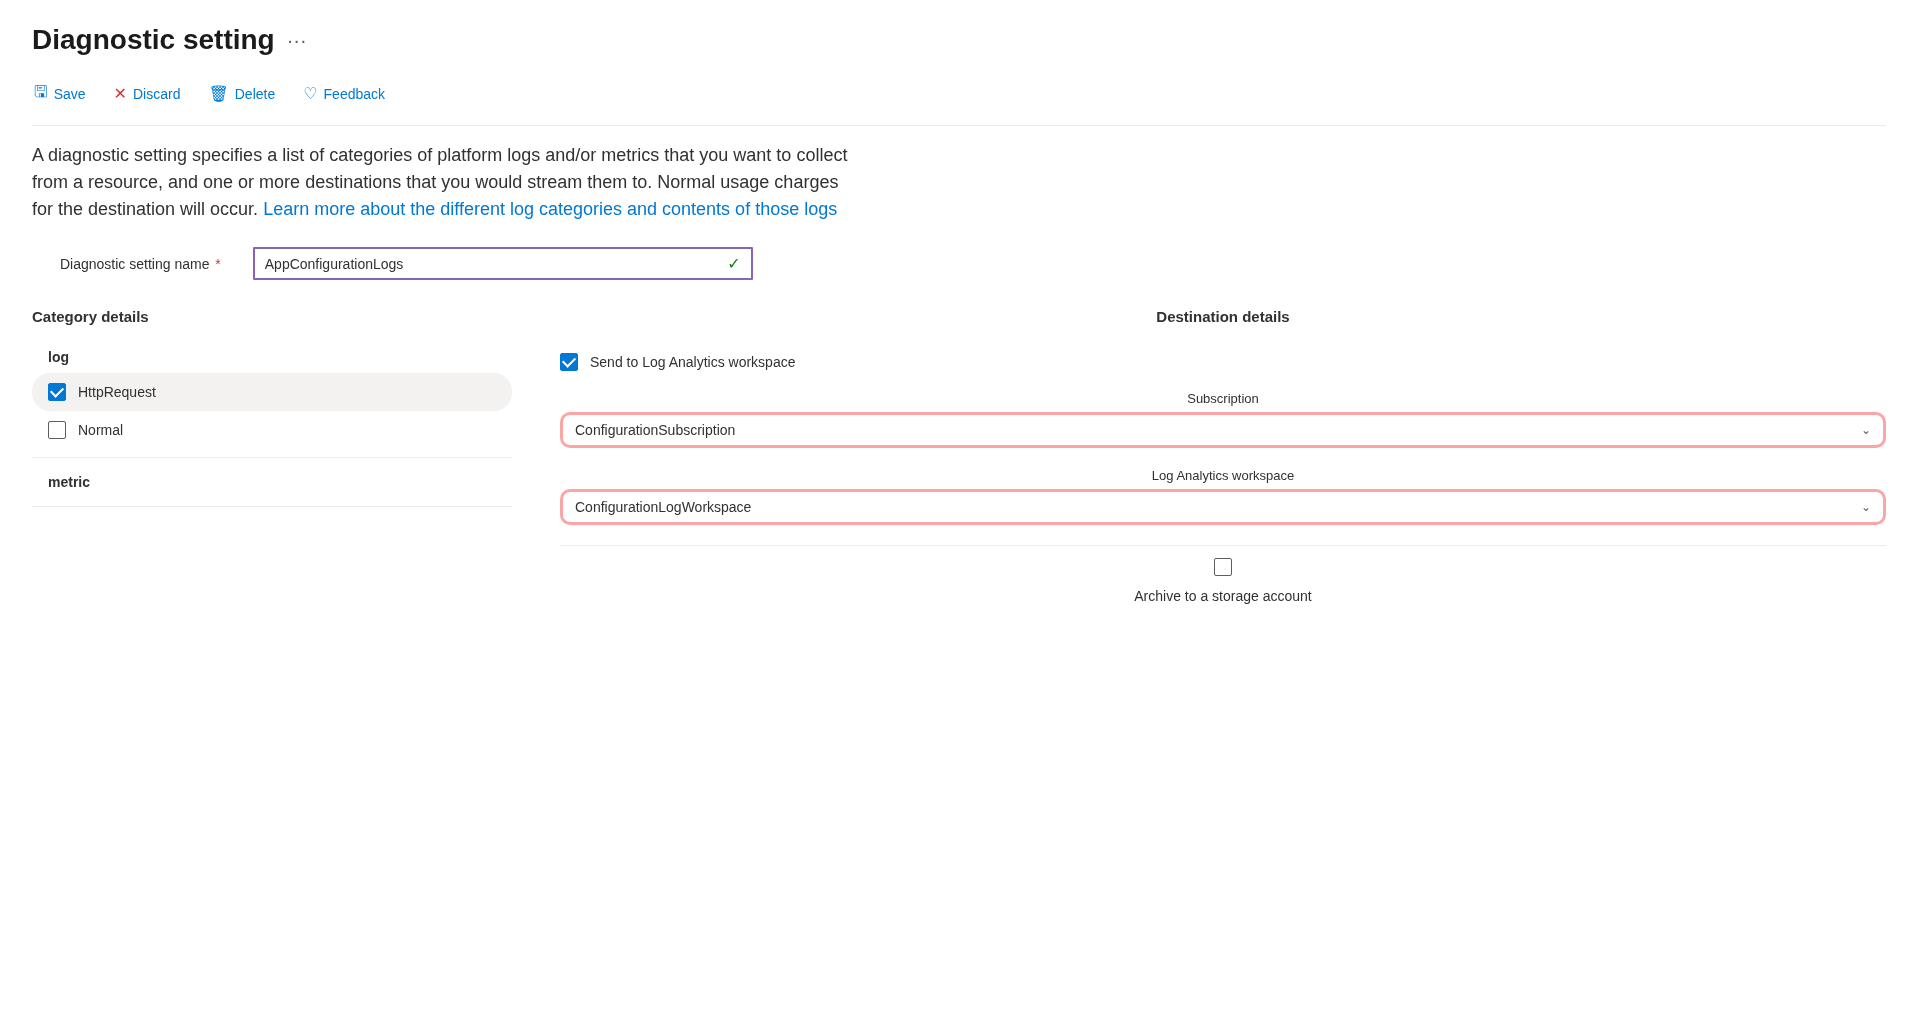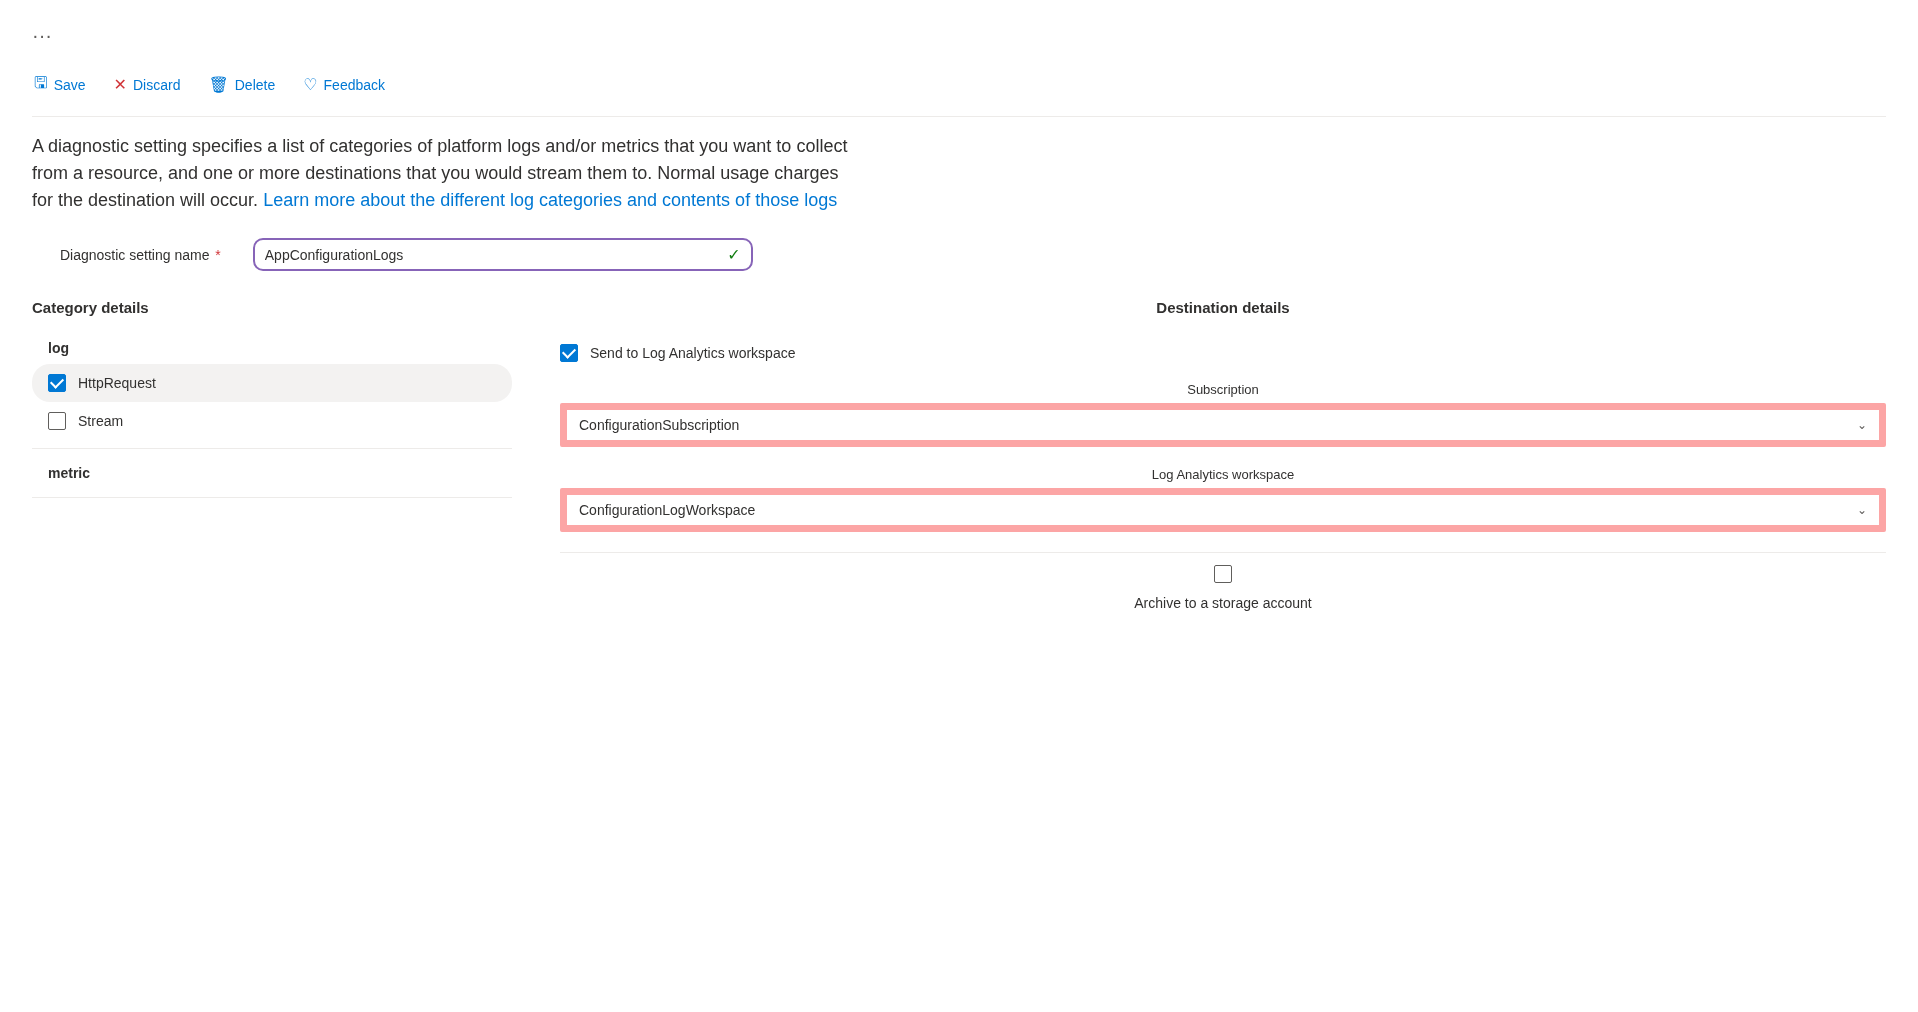--- a/index.html
+++ b/index.html
@@ -70,21 +70,21 @@
       font-weight: 400;
       color: #323130;
       white-space: nowrap;
     }
     .setting-name-label .required {
       color: #d13438;
       margin-left: 2px;
     }
     .input-wrapper {
       border: 2px solid #8764b8;
-      border-radius: 10px;
+      border-radius: 1px;
       padding: 5px 10px;
       font-size: 14px;
       width: 500px;
       color: #323130;
       display: flex;
       align-items: center;
     }
     .input-wrapper input {
       border: none;
       outline: none;
@@ -184,22 +184,22 @@
     }
     .dest-sub-section {
       padding: 12px 0 8px 0;
     }
     .dest-sub-label {
       font-size: 13px;
       color: #323130;
       margin-bottom: 6px;
     }
     .select-wrapper {
-      border: 7px solid #fca5a5;
-      border-radius: 2px;
+      border: 3px solid #fca5a5;
+      border-radius: 10px;
       padding: 7px 12px;
       display: flex;
       align-items: center;
       justify-content: space-between;
       font-size: 14px;
       color: #323130;
       cursor: pointer;
       background: #fff;
       width: 100%;
     }
@@ -215,20 +215,21 @@
       display: flex;
       align-items: center;
       gap: 12px;
       padding: 12px 0 8px 0;
     }
   </style>
 </head>
 <body>
 
 <h1>
+  <span>Diagnostic setting</span>
   <span class="ellipsis">···</span>
 </h1>
 
 <div class="toolbar">
   <button class="toolbar-btn">
     <span class="icon">🖫</span>
     <span>Save</span>
   </button>
   <button class="toolbar-btn">
     <span class="icon" style="color:#d13438;">✕</span>
@@ -266,21 +267,21 @@
 
     <div class="category-group-label">log</div>
 
     <div class="category-item highlighted">
       <div class="checkbox-custom checked"></div>
       <span>HttpRequest</span>
     </div>
 
     <div class="category-item">
       <div class="checkbox-custom"></div>
-      <span>Stream</span>
+      <span>Normal</span>
     </div>
 
     <hr class="left-divider">
 
     <div class="category-group-label">metric</div>
 
 
     <hr class="left-divider">
   </div>
 

